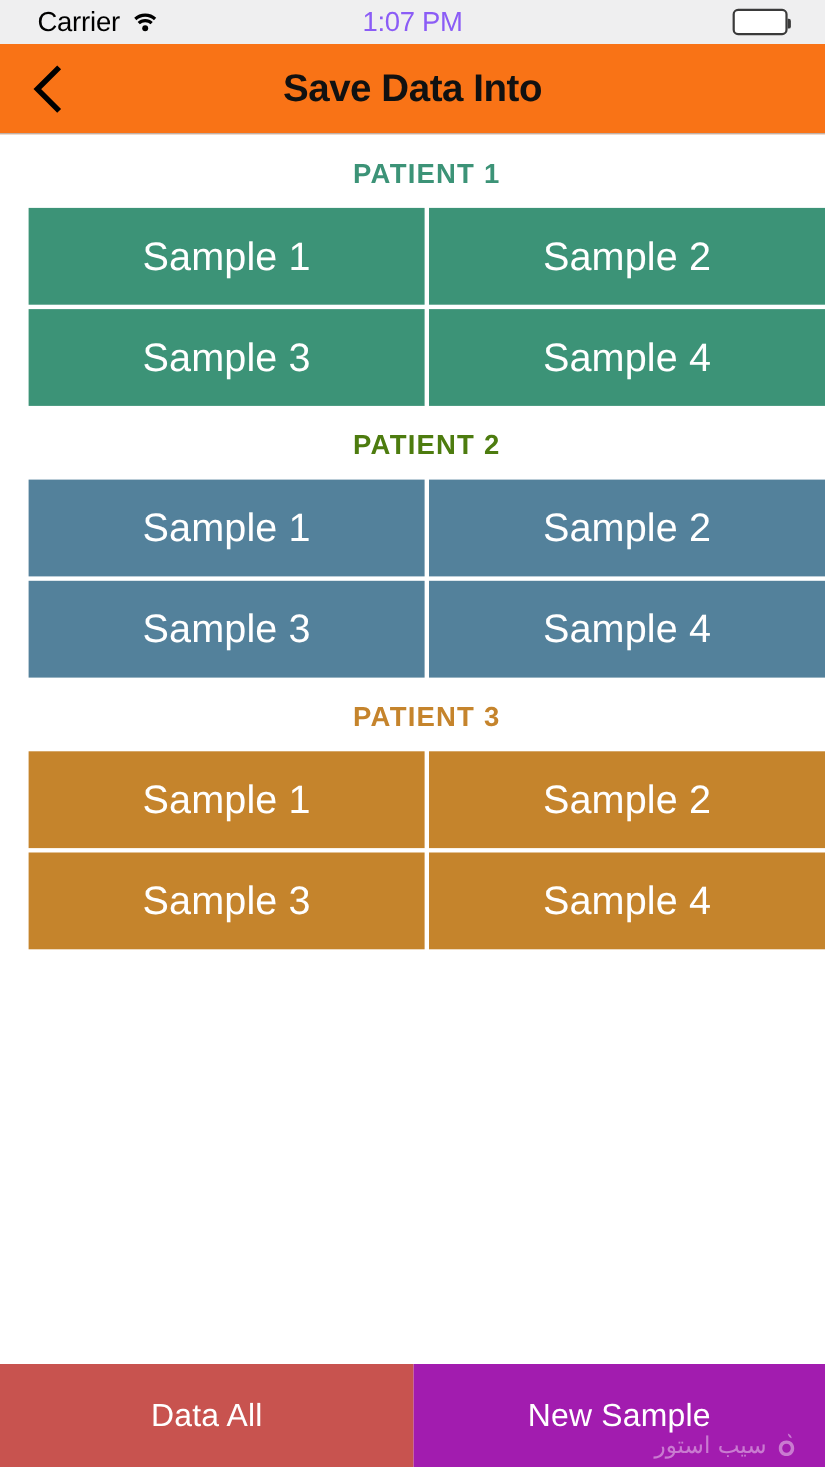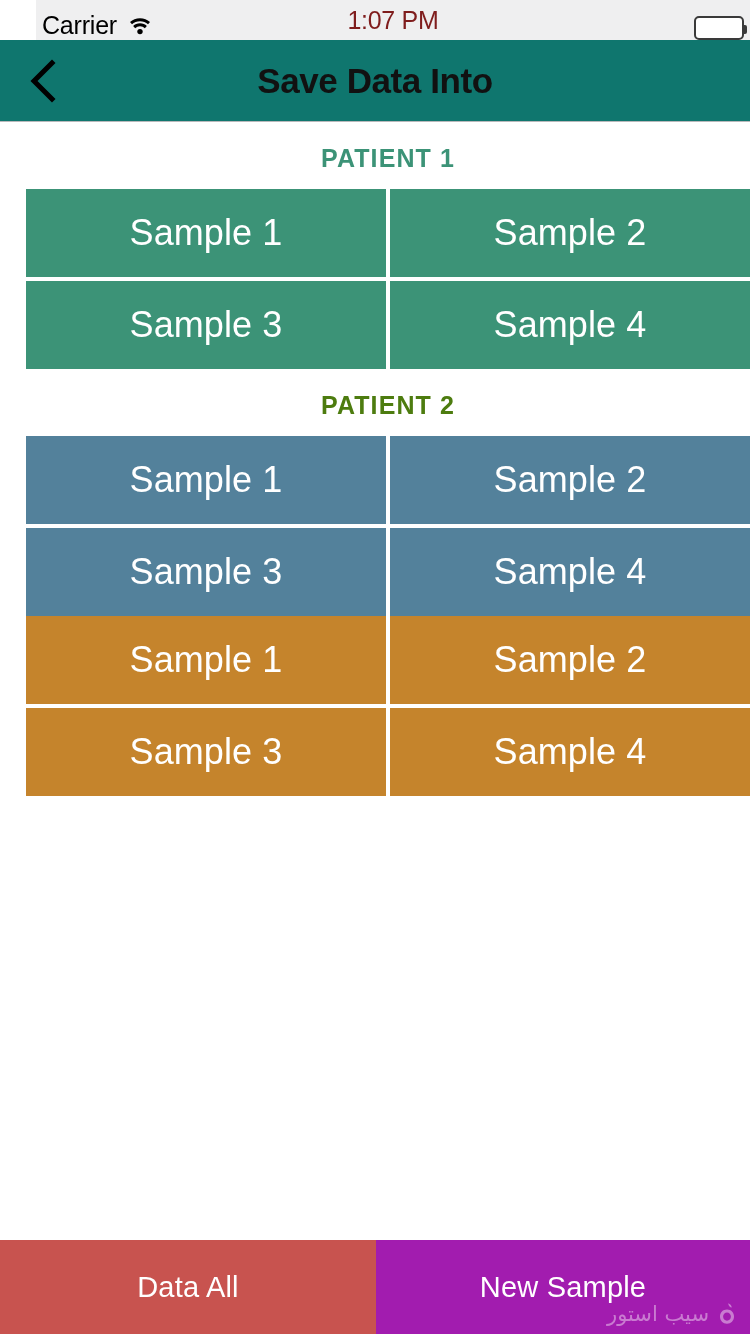--- a/index.html
+++ b/index.html
@@ -14,55 +14,54 @@
     position:relative;
     width:750px; height:1334px;
     display:flex; flex-direction:column;
     background:#ffffff;
   }
 
   
   .statusbar {
     height:40px; flex:0 0 40px;
     background:#efeff0;
-    display:flex; align-items:flex-end;
-    position:relative;
-    padding:0 6px;
-    margin-left:36px;
+    display:flex; align-items:center;
+    position:relative;
+    padding:0 34px;
   }
   .sb-left { display:flex; align-items:center; gap:10px; }
   .sb-carrier {
     font-size:25px; color:#000; letter-spacing:-0.2px;
   }
   .wifi-icon { display:block; width:26px; height:20px; }
   .sb-time {
     position:absolute; left:0; right:0; top:0; bottom:0;
     display:flex; align-items:center; justify-content:center;
-    font-size:25px; color:#7f1d1d; font-weight:400; letter-spacing:-0.3px;
+    font-size:25px; color:#8b5cf6; font-weight:400; letter-spacing:-0.3px;
     pointer-events:none;
   }
   .sb-right {
     margin-left:auto; display:flex; align-items:center;
   }
   .battery {
     position:relative; width:50px; height:24px;
     border:2px solid #3a3a3a; border-radius:5px;
     background:#fff; padding:2px;
   }
   .battery::after {
     content:""; position:absolute; right:-5px; top:7px;
     width:3px; height:9px; background:#3a3a3a;
     border-radius:0 2px 2px 0;
   }
   .battery-fill { height:100%; background:#000; border-radius:2px; }
 
   
   .navbar {
     height:82px; flex:0 0 82px;
-    background:#0f766e;
+    background:#f97316;
     border-bottom:1px solid #b9b9bb;
     display:flex; align-items:center;
     position:relative;
   }
   .back-btn {
     position:absolute; left:0; top:0; bottom:0;
     width:86px;
     display:flex; align-items:center; justify-content:center;
     cursor:pointer; background:transparent; border:none;
   }
@@ -122,21 +121,21 @@
     border:none;
     font-family:"Liberation Sans", sans-serif;
     letter-spacing:0.2px;
   }
   .btn-clear { flex:0 0 376px; background:#c8534f; }
   .btn-new   { flex:1 1 auto;  background:#3c9377; }
 
   
   .watermark {
     position:absolute;
-    right:12px; bottom:8px;
+    right:24px; bottom:8px;
     display:flex; align-items:center; gap:7px;
     opacity:0.42;
     pointer-events:none;
   }
   .watermark-text {
     font-size:21px; color:#ffffff; direction:rtl;
     font-family:"DejaVu Sans", sans-serif;
     letter-spacing:0.5px;
   }
   .watermark-mark { display:block; width:22px; height:24px; }
@@ -187,20 +186,21 @@
     </div>
 
     <div class="patient-header" style="color: #4d7c0f; border-radius: 15px;">PATIENT 2</div>
     <div class="sample-grid">
       <button class="sample-cell" style="background-color: rgb(83, 129, 155);">Sample 1</button>
       <button class="sample-cell" style="background-color: rgb(83, 129, 155);">Sample 2</button>
       <button class="sample-cell" style="background-color: rgb(83, 129, 155);">Sample 3</button>
       <button class="sample-cell" style="background-color: rgb(83, 129, 155);">Sample 4</button>
     </div>
 
+    <div class="patient-header" style="color: rgb(197, 132, 44);">PATIENT 3</div>
     <div class="sample-grid">
       <button class="sample-cell" style="background-color: rgb(197, 132, 44);">Sample 1</button>
       <button class="sample-cell" style="background-color: rgb(197, 132, 44);">Sample 2</button>
       <button class="sample-cell" style="background-color: rgb(197, 132, 44);">Sample 3</button>
       <button class="sample-cell" style="background-color: rgb(197, 132, 44);">Sample 4</button>
     </div>
 
   </div>
 
   <div class="toolbar">

